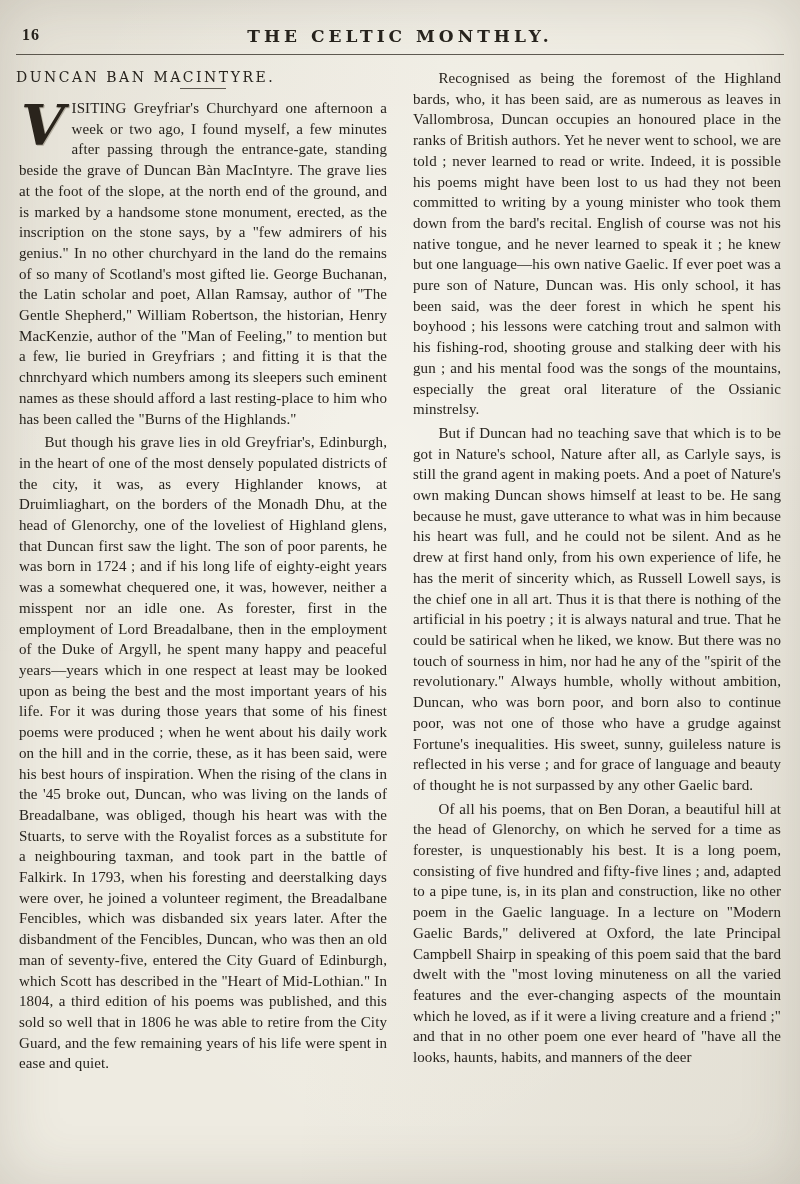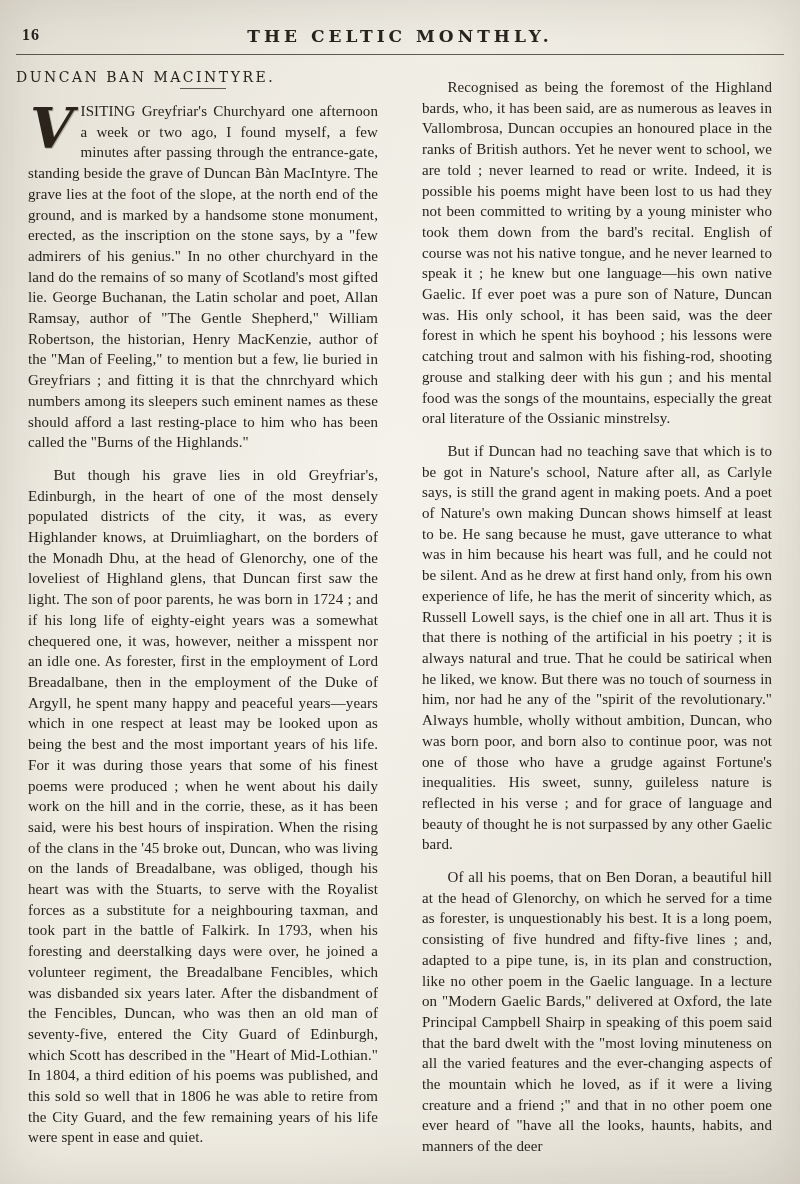--- a/index.html
+++ b/index.html
@@ -68,21 +68,21 @@
     letter-spacing: 2.5px;
   }
   .title-rule {
     width: 46px;
     height: 1px;
     background: #3a352c;
     margin: 0 auto 9px auto;
     opacity: 0.8;
   }
   p.body-text {
-    margin: 12px;
+    margin: 3px;
     font-size: 15px;
     line-height: 20.7px;
     text-align: justify;
     letter-spacing: 0.1px;
   }
   p.body-text.indent {
     text-indent: 1.7em;
   }
   .drop-cap {
     float: left;

